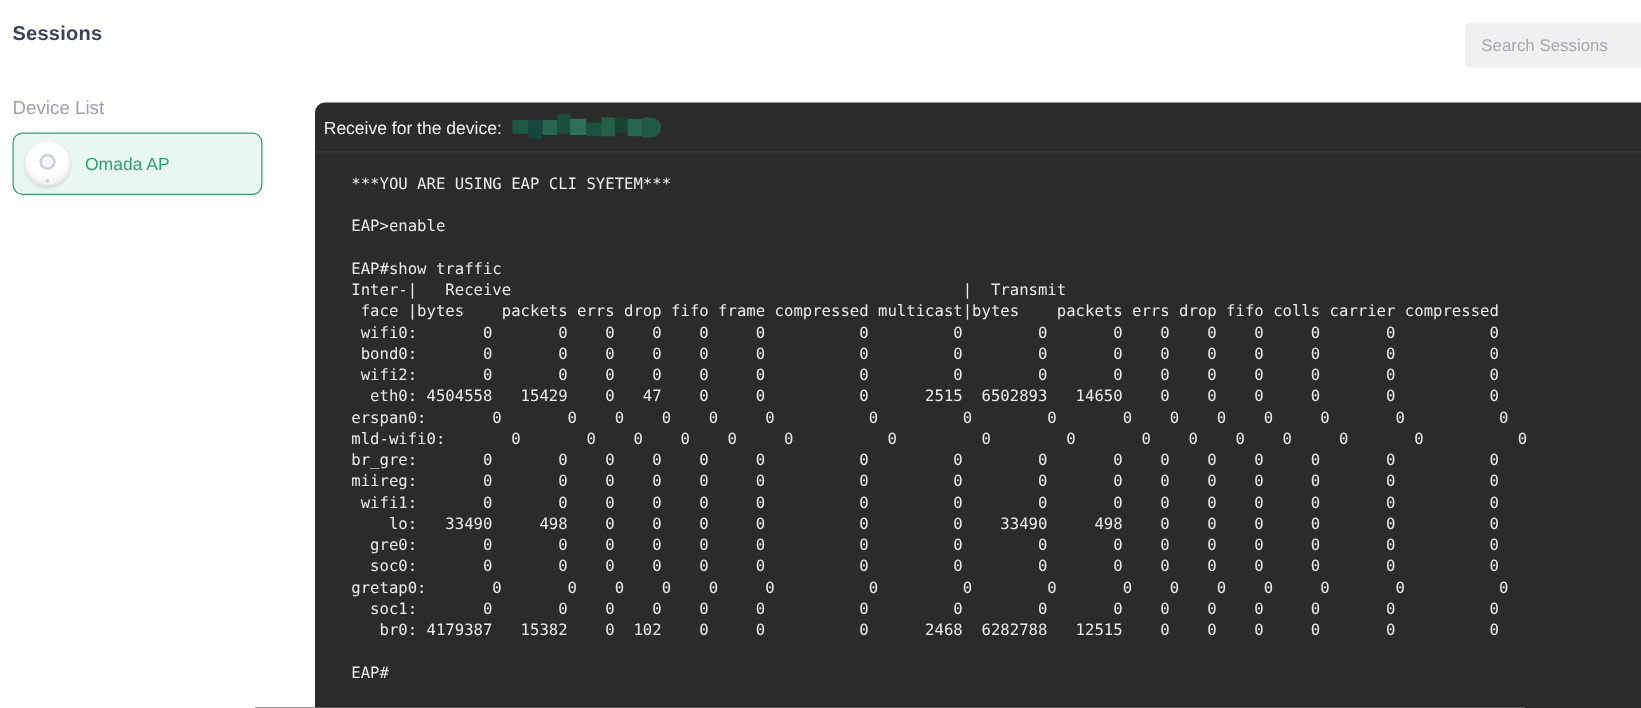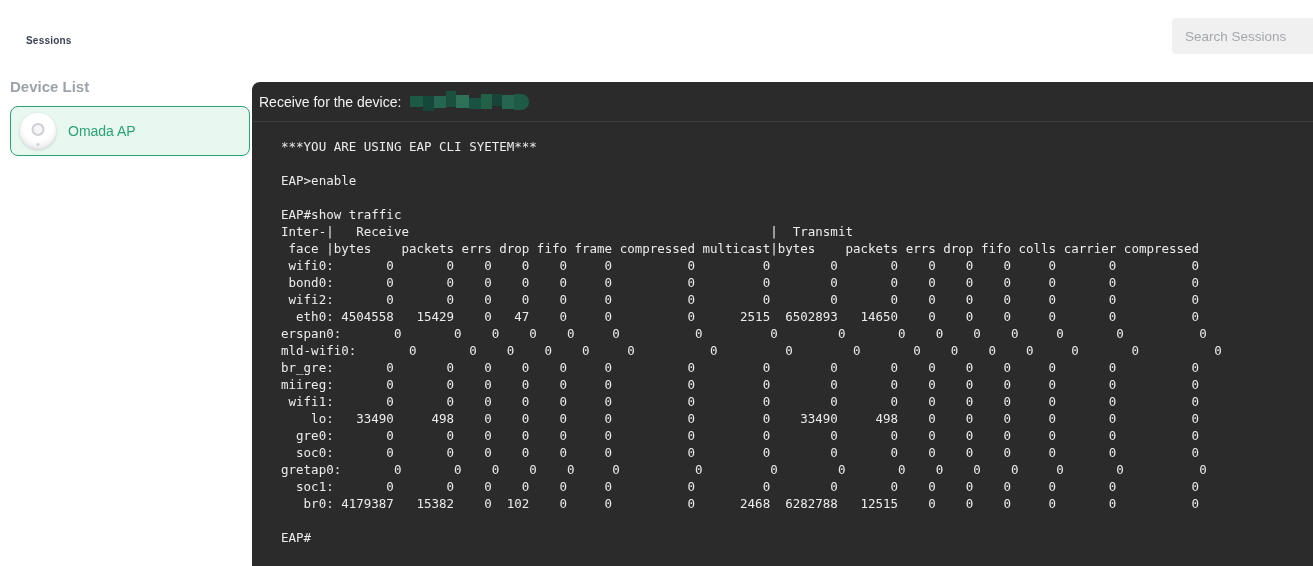--- a/index.html
+++ b/index.html
@@ -4,39 +4,39 @@
 <style>
   html, body { margin:0; padding:0; }
   body {
     width:1313px; height:566px; overflow:hidden; position:relative;
     background:#ffffff;
     font-family:"Liberation Sans", sans-serif;
   }
 
   
   .page-title {
-    position:absolute; left:10px; top:19px; margin:16px;
-    font-size:10px; font-weight:600; color:#3b4156; letter-spacing:.2px;
+    position:absolute; left:10px; top:19px; margin:0;
+    font-size:16px; font-weight:600; color:#3b4156; letter-spacing:.2px;
   }
   .search-input {
     position:absolute; left:1172px; top:18px; width:190px; height:36px;
     background:#f0f0f1; border:none; border-radius:4px;
     padding:0 13px; box-sizing:border-box;
     font-family:"Liberation Sans", sans-serif; font-size:13.5px; color:#555;
     outline:none;
   }
   .search-input::placeholder { color:#a4a8ae; opacity:1; }
 
   
   .sidebar-label {
     position:absolute; left:10px; top:78px;
-    font-size:15px; color:#9da2aa;font-weight:bold;
+    font-size:15px; color:#9da2aa;
   }
   .device-card {
-    position:absolute; left:10px; top:106px; width:240px; height:50px;
+    position:absolute; left:10px; top:106px; width:200px; height:50px;
     border:1px solid #2ba471; background:#e9f7f1; border-radius:8px;
     box-sizing:border-box; display:flex; align-items:center; cursor:pointer;
   }
   .ap-icon {
     width:36px; height:36px; margin-left:9px; border-radius:50%;
     background:radial-gradient(circle at 50% 35%, #ffffff 50%, #f1f1f3 72%, #dfdfe3 100%);
     box-shadow:0 1px 3px rgba(0,0,0,.16), inset 0 -1px 2px rgba(0,0,0,.05);
     position:relative; flex:0 0 auto;
   }
   .ap-icon::before {

